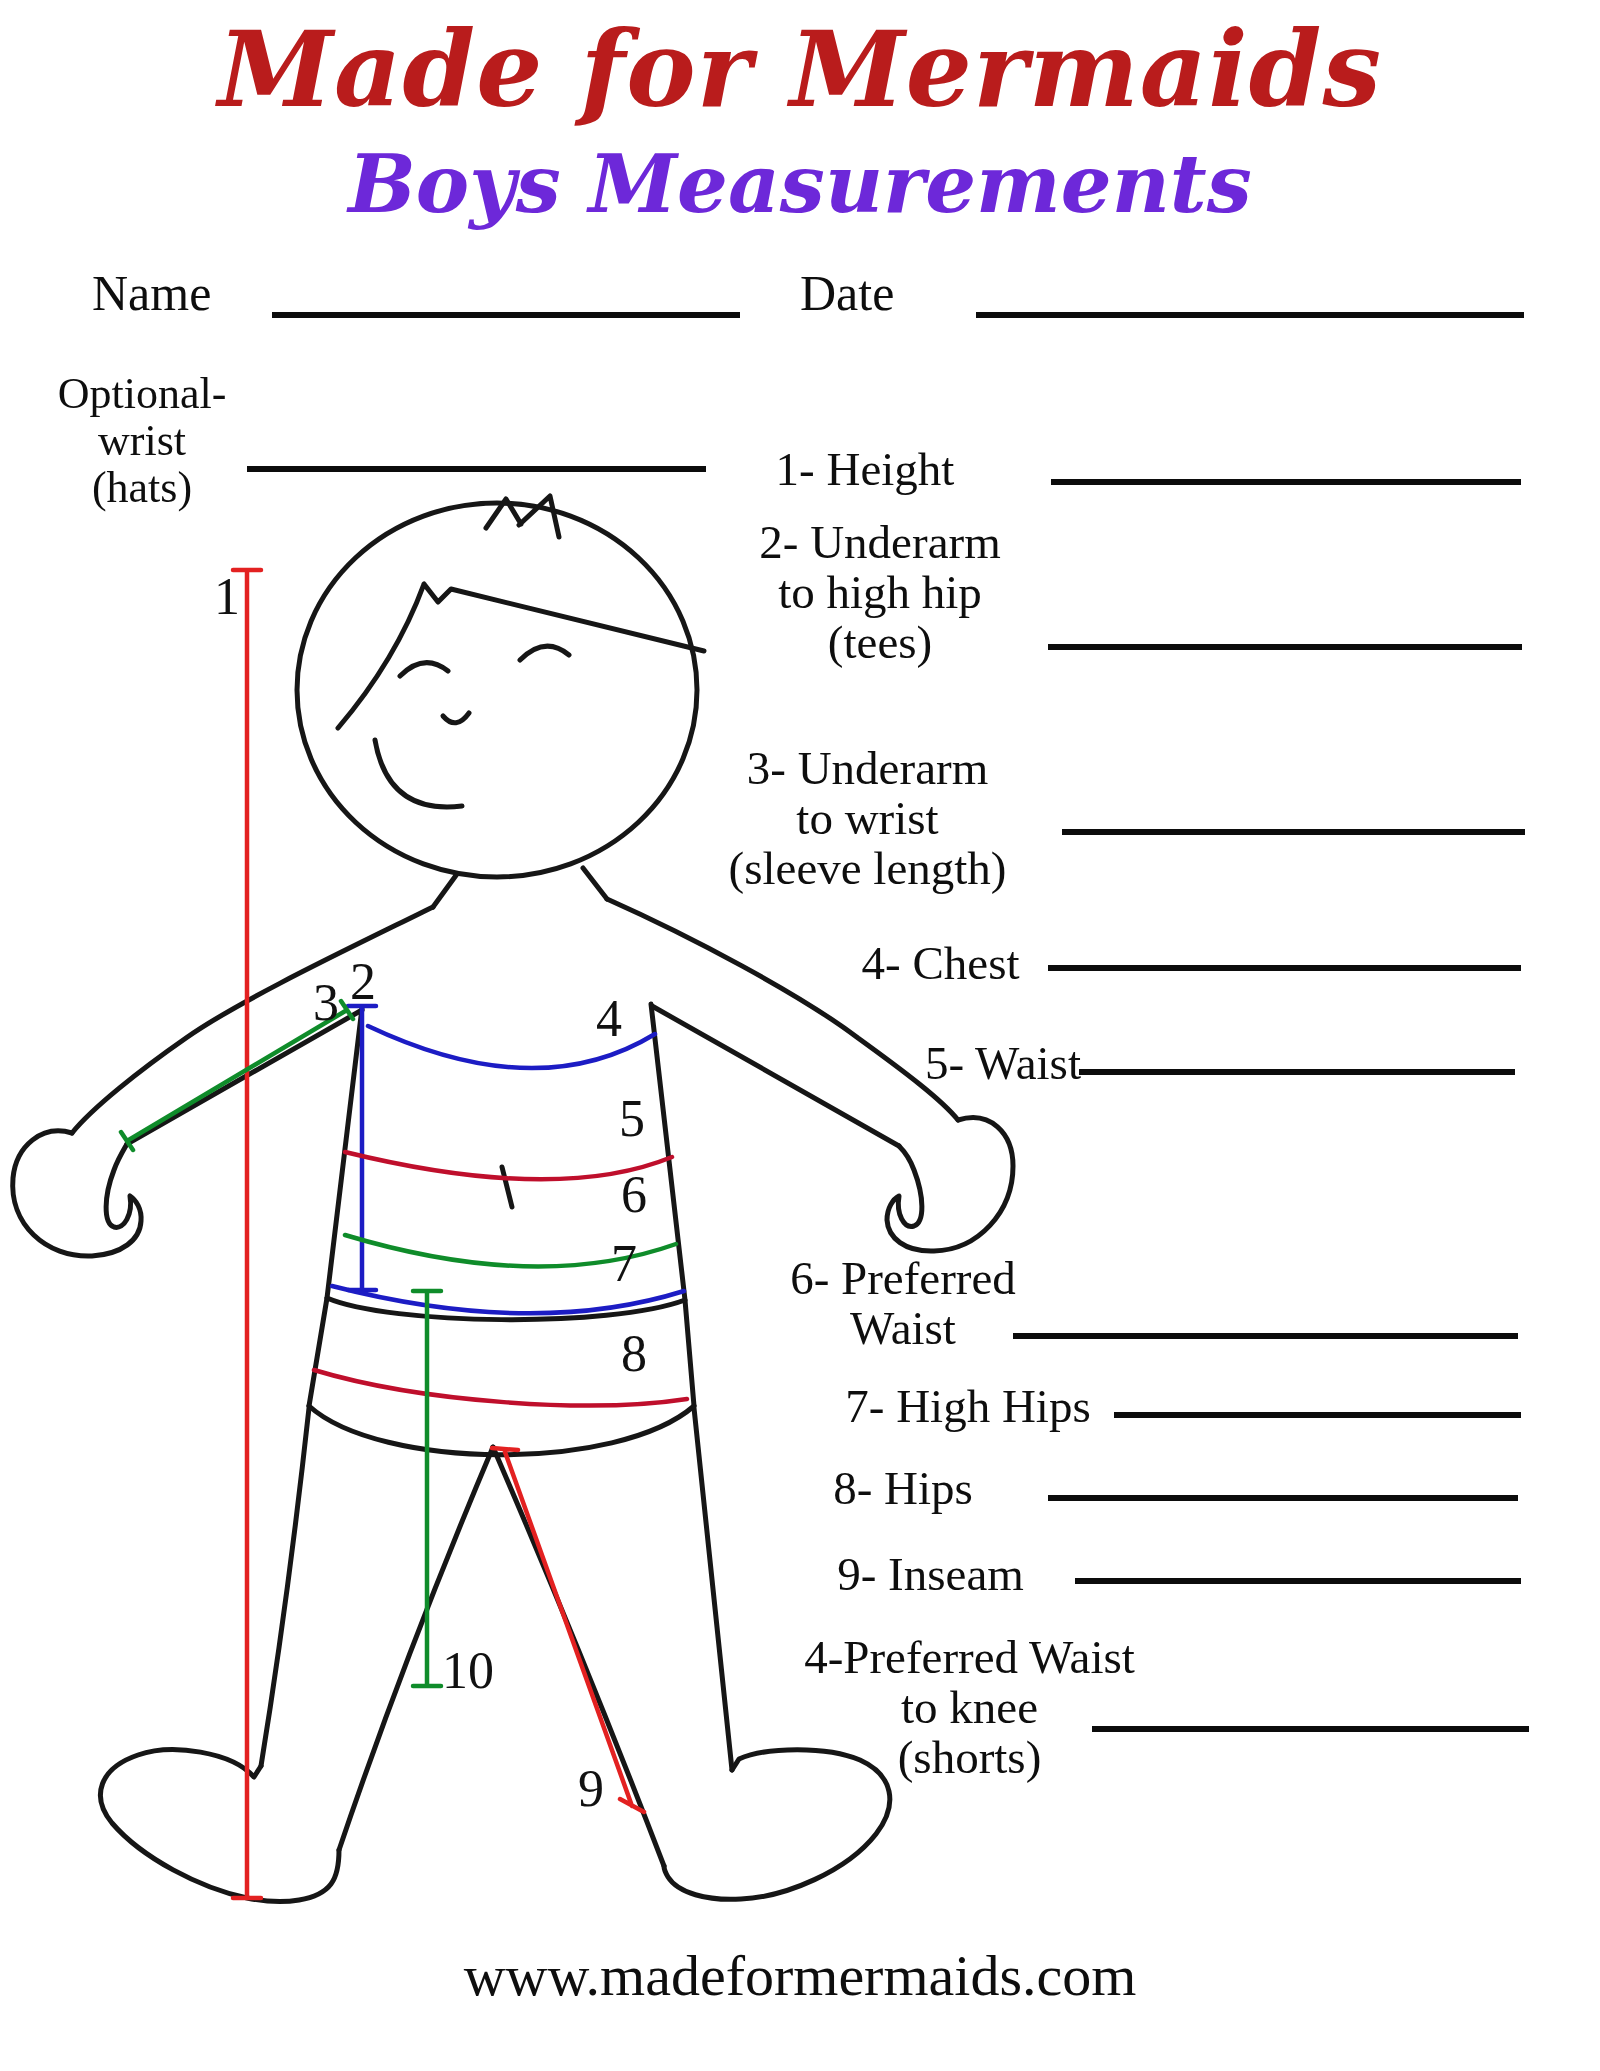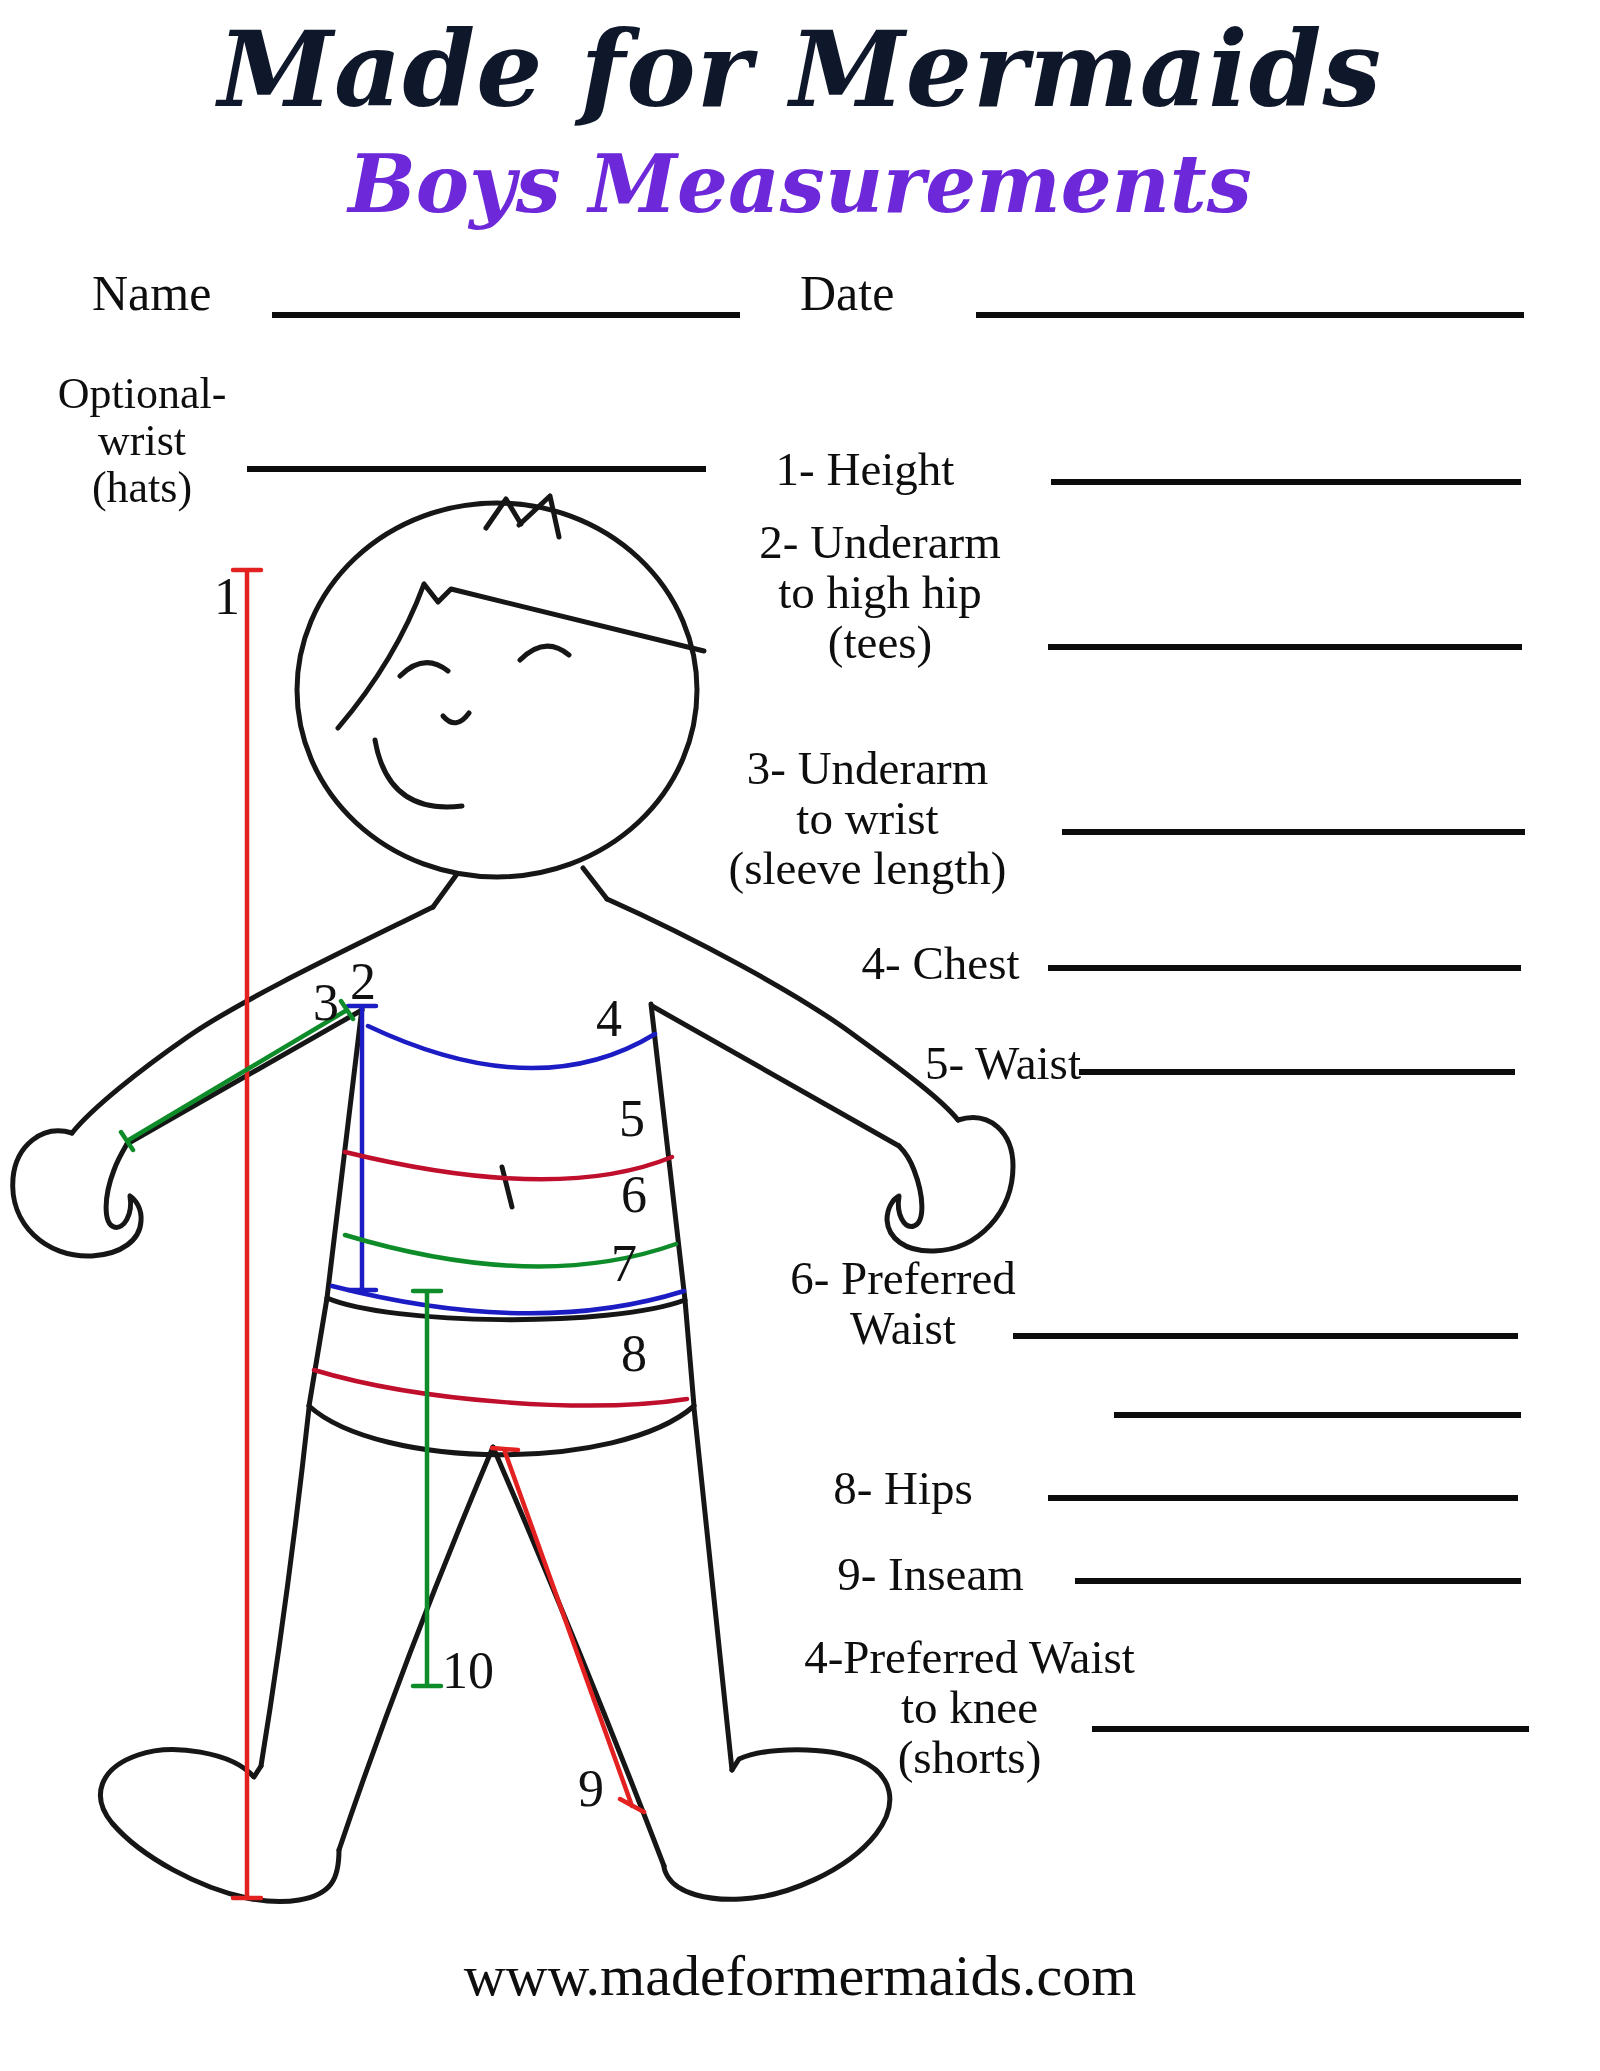--- a/index.html
+++ b/index.html
@@ -3,21 +3,21 @@
 <meta charset="utf-8">
 <style>
   html,body{margin:0;padding:0;background:#888;}
   .page{
     position:relative;width:1600px;height:2071px;background:#ffffff;
     font-family:"Liberation Serif", serif;color:#0e0e0e;overflow:hidden;margin:0 auto;
   }
   .script-title{
     position:absolute;left:0;right:0;top:6px;text-align:center;
     font-family:"DejaVu Serif", serif;font-style:italic;font-weight:600;
-    font-size:104px;line-height:128px;letter-spacing:1px;color:#0f172a;
+    font-size:104px;line-height:128px;letter-spacing:1px;color:#b91c1c;
   }
   .script-sub{
     position:absolute;left:0;right:0;top:134px;text-align:center;
     font-family:"DejaVu Serif", serif;font-style:italic;font-weight:600;
     font-size:80px;line-height:100px;color:#6d28d9;
   }
   .lbl{position:absolute;white-space:nowrap;font-size:50px;line-height:54px;}
   .mlabel{position:absolute;text-align:center;font-size:47px;line-height:50px;}
   .mlabel div{white-space:nowrap;}
   .fill-line{position:absolute;height:6px;background:#0c0c0c;}
@@ -78,20 +78,23 @@
     <div>5- Waist</div>
   </div>
   <div class="fill-line" style="left:1079px;top:1069px;width:436px;"></div>
 
   <div class="mlabel" style="left:763px;top:1253px;width:280px;">
     <div>6- Preferred</div>
     <div>Waist</div>
   </div>
   <div class="fill-line" style="left:1013px;top:1333px;width:505px;"></div>
 
+  <div class="mlabel" style="left:803px;top:1381px;width:330px;">
+    <div>7- High Hips</div>
+  </div>
   <div class="fill-line" style="left:1114px;top:1412px;width:407px;"></div>
 
   <div class="mlabel" style="left:803px;top:1463px;width:200px;">
     <div>8- Hips</div>
   </div>
   <div class="fill-line" style="left:1048px;top:1495px;width:470px;"></div>
 
   <div class="mlabel" style="left:803px;top:1549px;width:255px;">
     <div>9- Inseam</div>
   </div>

